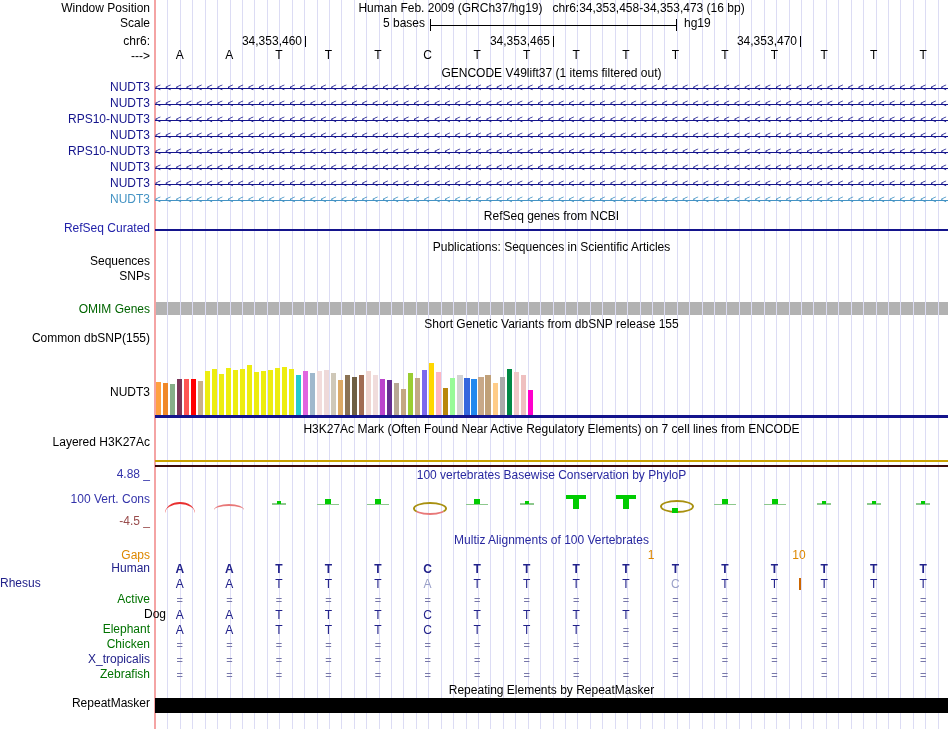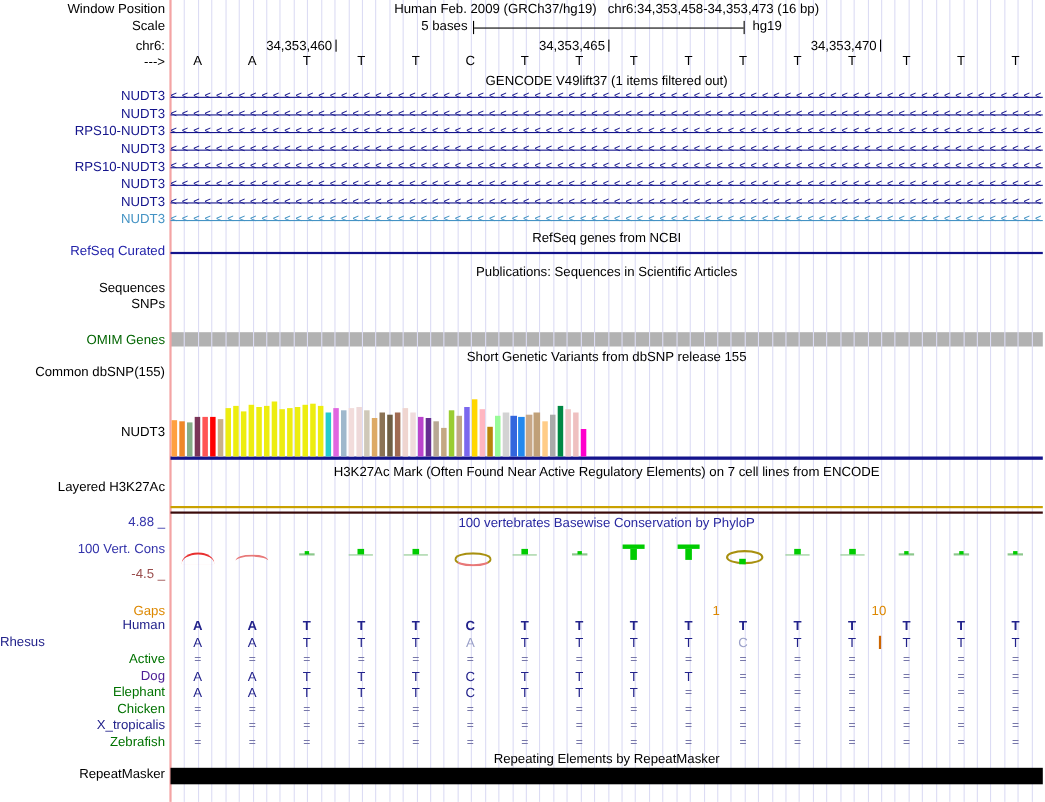--- a/index.html
+++ b/index.html
@@ -48,20 +48,21 @@
   <div class="ctitle" style="top:423px">H3K27Ac Mark (Often Found Near Active Regulatory Elements) on 7 cell lines from ENCODE</div>
   <div class="llabel" style="top:436px">Layered H3K27Ac</div>
   <div style="left:155px;top:460px;width:793px;height:2px;background:#C9A100;z-index:2"></div>
   <div style="left:155px;top:465px;width:793px;height:2px;background:#3A0A0A;z-index:2"></div>
 
   <div class="llabel" style="top:468px;color:#3333AA">4.88 _</div>
   <div class="ctitle" style="top:469px;color:#2828A0">100 vertebrates Basewise Conservation by PhyloP</div>
   <div class="llabel" style="top:493px;color:#3333AA">100 Vert. Cons</div>
   <div class="llabel" style="top:515px;color:#994C4C">-4.5 _</div>
 
+  <div class="ctitle" style="top:534px;color:#2828A0">Multiz Alignments of 100 Vertebrates</div>
   <div class="llabel" style="top:549px;color:#DD8800">Gaps</div>
 
   <div class="ctitle" style="top:684px">Repeating Elements by RepeatMasker</div>
   <div class="llabel" style="top:697px">RepeatMasker</div>
   <div style="left:155px;top:698px;width:793px;height:15px;background:#000;z-index:2"></div>
 
 <div style="left: 167.4px; top: 0px; width: 1px; height: 729px; background: rgb(220, 220, 244); z-index: 1;"></div>
     <div style="left: 179.8px; top: 0px; width: 1px; height: 729px; background: rgb(220, 220, 244); z-index: 1;"></div>
     <div style="left: 192.3px; top: 0px; width: 1px; height: 729px; background: rgb(220, 220, 244); z-index: 1;"></div>
     <div style="left: 204.7px; top: 0px; width: 1px; height: 729px; background: rgb(220, 220, 244); z-index: 1;"></div>
@@ -290,21 +291,21 @@
     <div style="left: 452.156px; top: 593px; width: 50px; text-align: center; color: rgb(119, 119, 170); font-weight: normal; font-size: 11px; line-height: 14px; z-index: 3;">=</div>
     <div style="left: 501.719px; top: 593px; width: 50px; text-align: center; color: rgb(119, 119, 170); font-weight: normal; font-size: 11px; line-height: 14px; z-index: 3;">=</div>
     <div style="left: 551.281px; top: 593px; width: 50px; text-align: center; color: rgb(119, 119, 170); font-weight: normal; font-size: 11px; line-height: 14px; z-index: 3;">=</div>
     <div style="left: 600.844px; top: 593px; width: 50px; text-align: center; color: rgb(119, 119, 170); font-weight: normal; font-size: 11px; line-height: 14px; z-index: 3;">=</div>
     <div style="left: 650.406px; top: 593px; width: 50px; text-align: center; color: rgb(119, 119, 170); font-weight: normal; font-size: 11px; line-height: 14px; z-index: 3;">=</div>
     <div style="left: 699.969px; top: 593px; width: 50px; text-align: center; color: rgb(119, 119, 170); font-weight: normal; font-size: 11px; line-height: 14px; z-index: 3;">=</div>
     <div style="left: 749.531px; top: 593px; width: 50px; text-align: center; color: rgb(119, 119, 170); font-weight: normal; font-size: 11px; line-height: 14px; z-index: 3;">=</div>
     <div style="left: 799.094px; top: 593px; width: 50px; text-align: center; color: rgb(119, 119, 170); font-weight: normal; font-size: 11px; line-height: 14px; z-index: 3;">=</div>
     <div style="left: 848.656px; top: 593px; width: 50px; text-align: center; color: rgb(119, 119, 170); font-weight: normal; font-size: 11px; line-height: 14px; z-index: 3;">=</div>
     <div style="left: 898.219px; top: 593px; width: 50px; text-align: center; color: rgb(119, 119, 170); font-weight: normal; font-size: 11px; line-height: 14px; z-index: 3;">=</div>
-    <div class="txt" style="left: 0px; top: 608px; width: 150px; text-align: right; color: #4c1d95; z-index: 3;">Dog</div>
+    <div class="txt" style="left: 16px; top: 608px; width: 150px; text-align: right; color: #000000; z-index: 3;">Dog</div>
     <div style="left: 154.781px; top: 608px; width: 50px; text-align: center; color: rgb(34, 34, 139); font-weight: normal; font-size: 12px; line-height: 14px; z-index: 3;">A</div>
     <div style="left: 204.344px; top: 608px; width: 50px; text-align: center; color: rgb(34, 34, 139); font-weight: normal; font-size: 12px; line-height: 14px; z-index: 3;">A</div>
     <div style="left: 253.906px; top: 608px; width: 50px; text-align: center; color: rgb(34, 34, 139); font-weight: normal; font-size: 12px; line-height: 14px; z-index: 3;">T</div>
     <div style="left: 303.469px; top: 608px; width: 50px; text-align: center; color: rgb(34, 34, 139); font-weight: normal; font-size: 12px; line-height: 14px; z-index: 3;">T</div>
     <div style="left: 353.031px; top: 608px; width: 50px; text-align: center; color: rgb(34, 34, 139); font-weight: normal; font-size: 12px; line-height: 14px; z-index: 3;">T</div>
     <div style="left: 402.594px; top: 608px; width: 50px; text-align: center; color: rgb(34, 34, 139); font-weight: normal; font-size: 12px; line-height: 14px; z-index: 3;">C</div>
     <div style="left: 452.156px; top: 608px; width: 50px; text-align: center; color: rgb(34, 34, 139); font-weight: normal; font-size: 12px; line-height: 14px; z-index: 3;">T</div>
     <div style="left: 501.719px; top: 608px; width: 50px; text-align: center; color: rgb(34, 34, 139); font-weight: normal; font-size: 12px; line-height: 14px; z-index: 3;">T</div>
     <div style="left: 551.281px; top: 608px; width: 50px; text-align: center; color: rgb(34, 34, 139); font-weight: normal; font-size: 12px; line-height: 14px; z-index: 3;">T</div>
     <div style="left: 600.844px; top: 608px; width: 50px; text-align: center; color: rgb(34, 34, 139); font-weight: normal; font-size: 12px; line-height: 14px; z-index: 3;">T</div>

